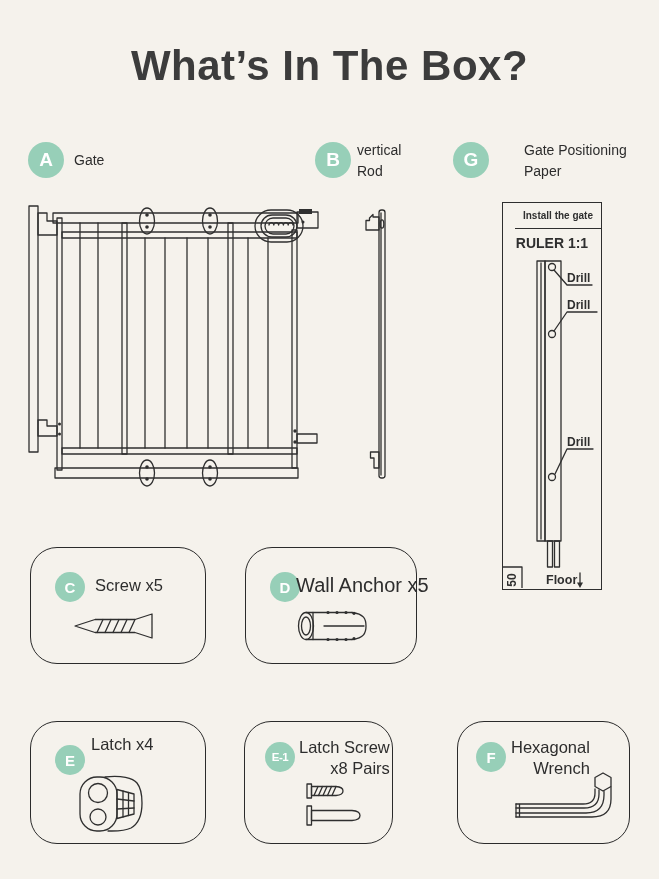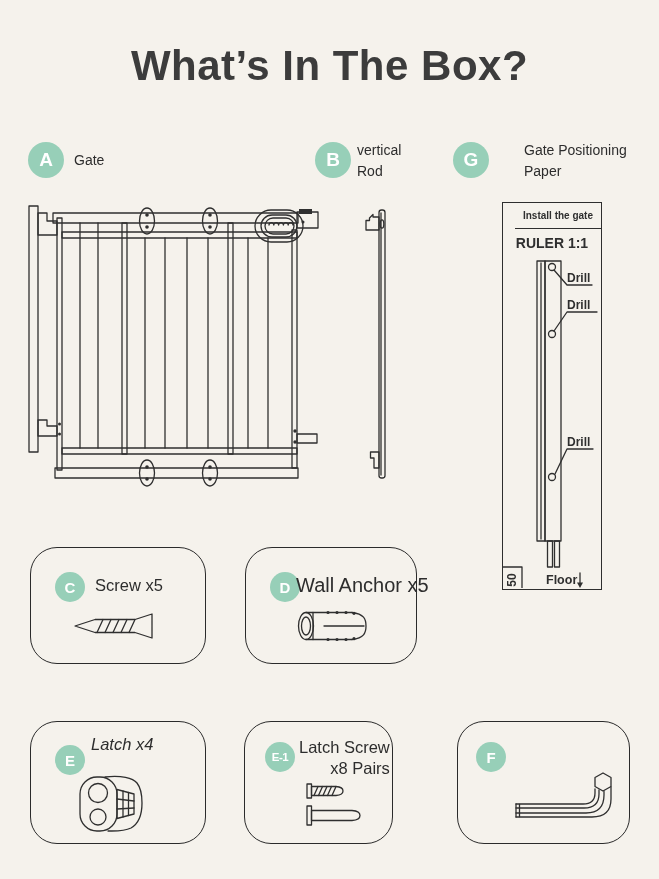--- a/index.html
+++ b/index.html
@@ -174,21 +174,21 @@
         <circle cx="32" cy="30.5" r="1.6"></circle>
           <circle cx="41" cy="30.5" r="1.6"></circle>
         <circle cx="50" cy="30.5" r="1.6"></circle>
           <circle cx="58" cy="29.7" r="1.6"></circle>
       </g>
     </svg>
   </div>
 
   <div class="part-box" style="left:30px;top:721px;width:176px;height:123px;">
     <div class="badge sm" style="left:24px;top:23px;">E</div>
-    <div class="part-label" style="left:60px;top:12px;font-style:italic;">Latch x4</div>
+    <div class="part-label" style="left:60px;top:12px;">Latch x4</div>
     <svg style="left:46px;top:50px;" width="72" height="64" viewBox="0 0 72 64">
       <g class="ln">
         <rect x="3" y="5" width="37" height="54" rx="17"></rect>
         <path d="M28,5 C44,3 56,6 60,11 C64,16 65,22 65,31 C65,43 61,52 54,56 C47,59.5 40,59 31,59"></path>
         <circle cx="21" cy="21" r="9.5"></circle>
         <circle cx="21" cy="45" r="8"></circle>
         <path d="M40,17.5 L57,22 L57,42 L40,46.5 Z"></path>
         <path d="M46,19 V45"></path>
         <path d="M51.5,20.5 V43.5"></path>
         <path d="M40,27 L57,29"></path>
@@ -213,20 +213,24 @@
         <line x1="24.5" y1="13.5" x2="28.5" y2="4.5"></line>
         <line x1="29" y1="13.5" x2="33" y2="4.5"></line>
         <rect x="4" y="24" width="4.5" height="19"></rect>
         <path d="M8.5,28.5 H49 Q57,29 57,33.5 Q57,38 49,38.5 H8.5 Z"></path>
       </g>
     </svg>
   </div>
 
   <div class="part-box" style="left:457px;top:721px;width:173px;height:123px;">
     <div class="badge sm" style="left:18px;top:20px;">F</div>
+    <div class="part-label" style="left:53px;top:15px;">
+      <div>Hexagonal</div>
+      <div>Wrench</div>
+    </div>
     <svg style="left:48px;top:48px;" width="112" height="60" viewBox="0 0 112 60">
       <g class="ln">
         <polygon points="97,3 105,7.5 105,16.5 97,21 89,16.5 89,7.5"></polygon>
         <path d="M10,34 H77 Q89,34 89,23 V19"></path>
         <path d="M10,38 H78 Q93,38 93,24 V20"></path>
         <path d="M10,43 H80 Q98,43 98,25 V21.5"></path>
         <path d="M10,47 H86 Q105,47 105,29 V17"></path>
         <path d="M10,34 V47"></path>
         <path d="M13.5,34.5 V46.5"></path>
       </g>

